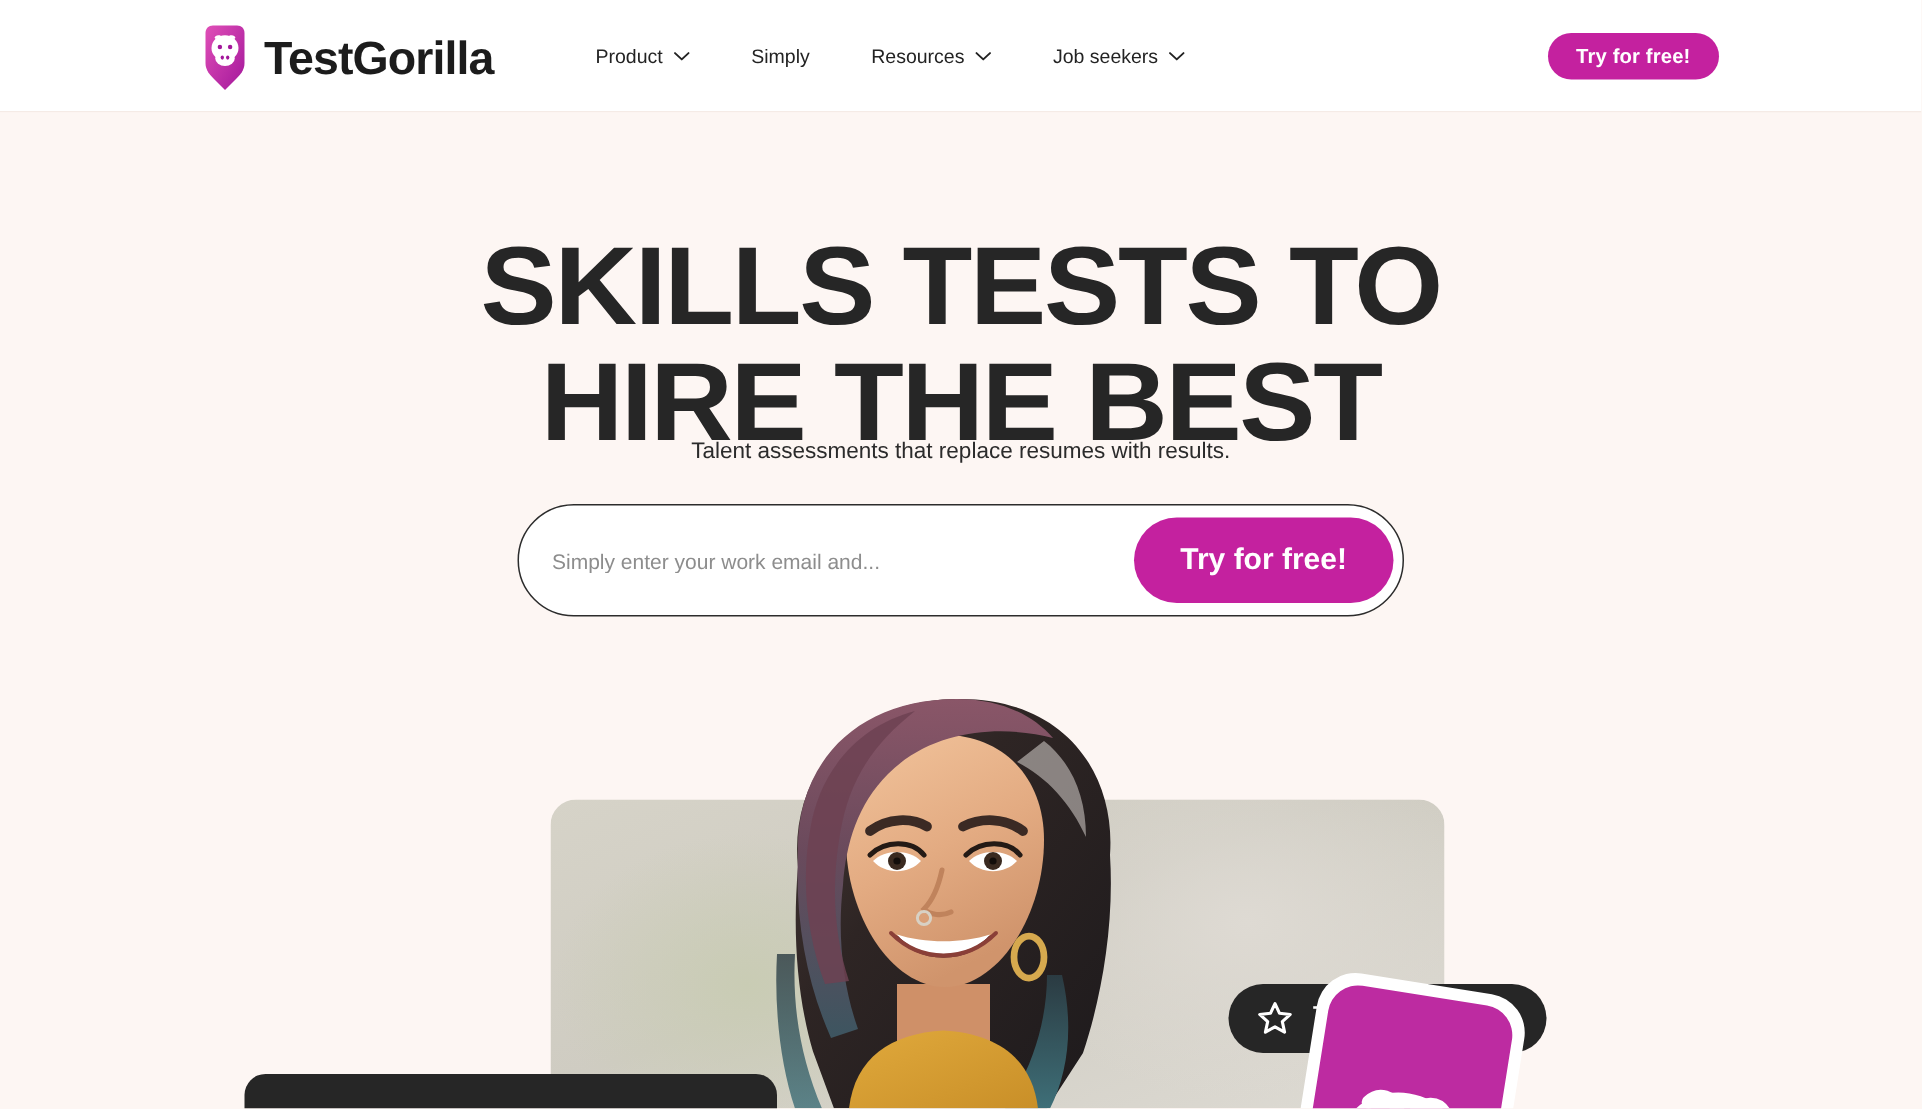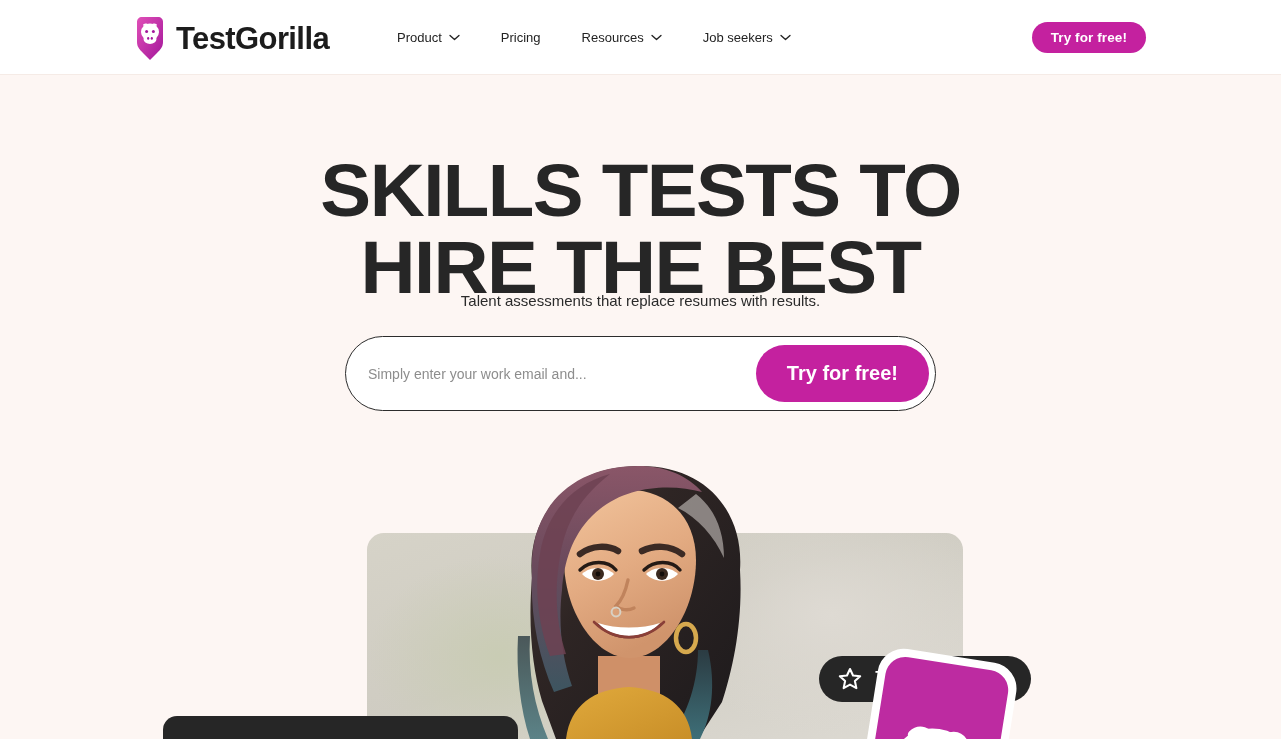--- a/index.html
+++ b/index.html
@@ -303,21 +303,21 @@
     <div class="nav-item">
       <span>Product</span>
       <span>
         <svg class="chev" viewBox="0 0 11 7" xmlns="http://www.w3.org/2000/svg">
           <path d="M1 1.4L5.5 5.6 10 1.4" stroke="#232323" stroke-width="1.3" fill="none" stroke-linecap="round" stroke-linejoin="round"></path>
         </svg>
       </span>
     </div>
 
     <div class="nav-item">
-      <span>Pricing</span>
+      <span>Simply</span>
     </div>
 
     <div class="nav-item">
       <span>Resources</span>
       <span>
         <svg class="chev" viewBox="0 0 11 7" xmlns="http://www.w3.org/2000/svg">
           <path d="M1 1.4L5.5 5.6 10 1.4" stroke="#232323" stroke-width="1.3" fill="none" stroke-linecap="round" stroke-linejoin="round"></path>
         </svg>
       </span>
     </div>

